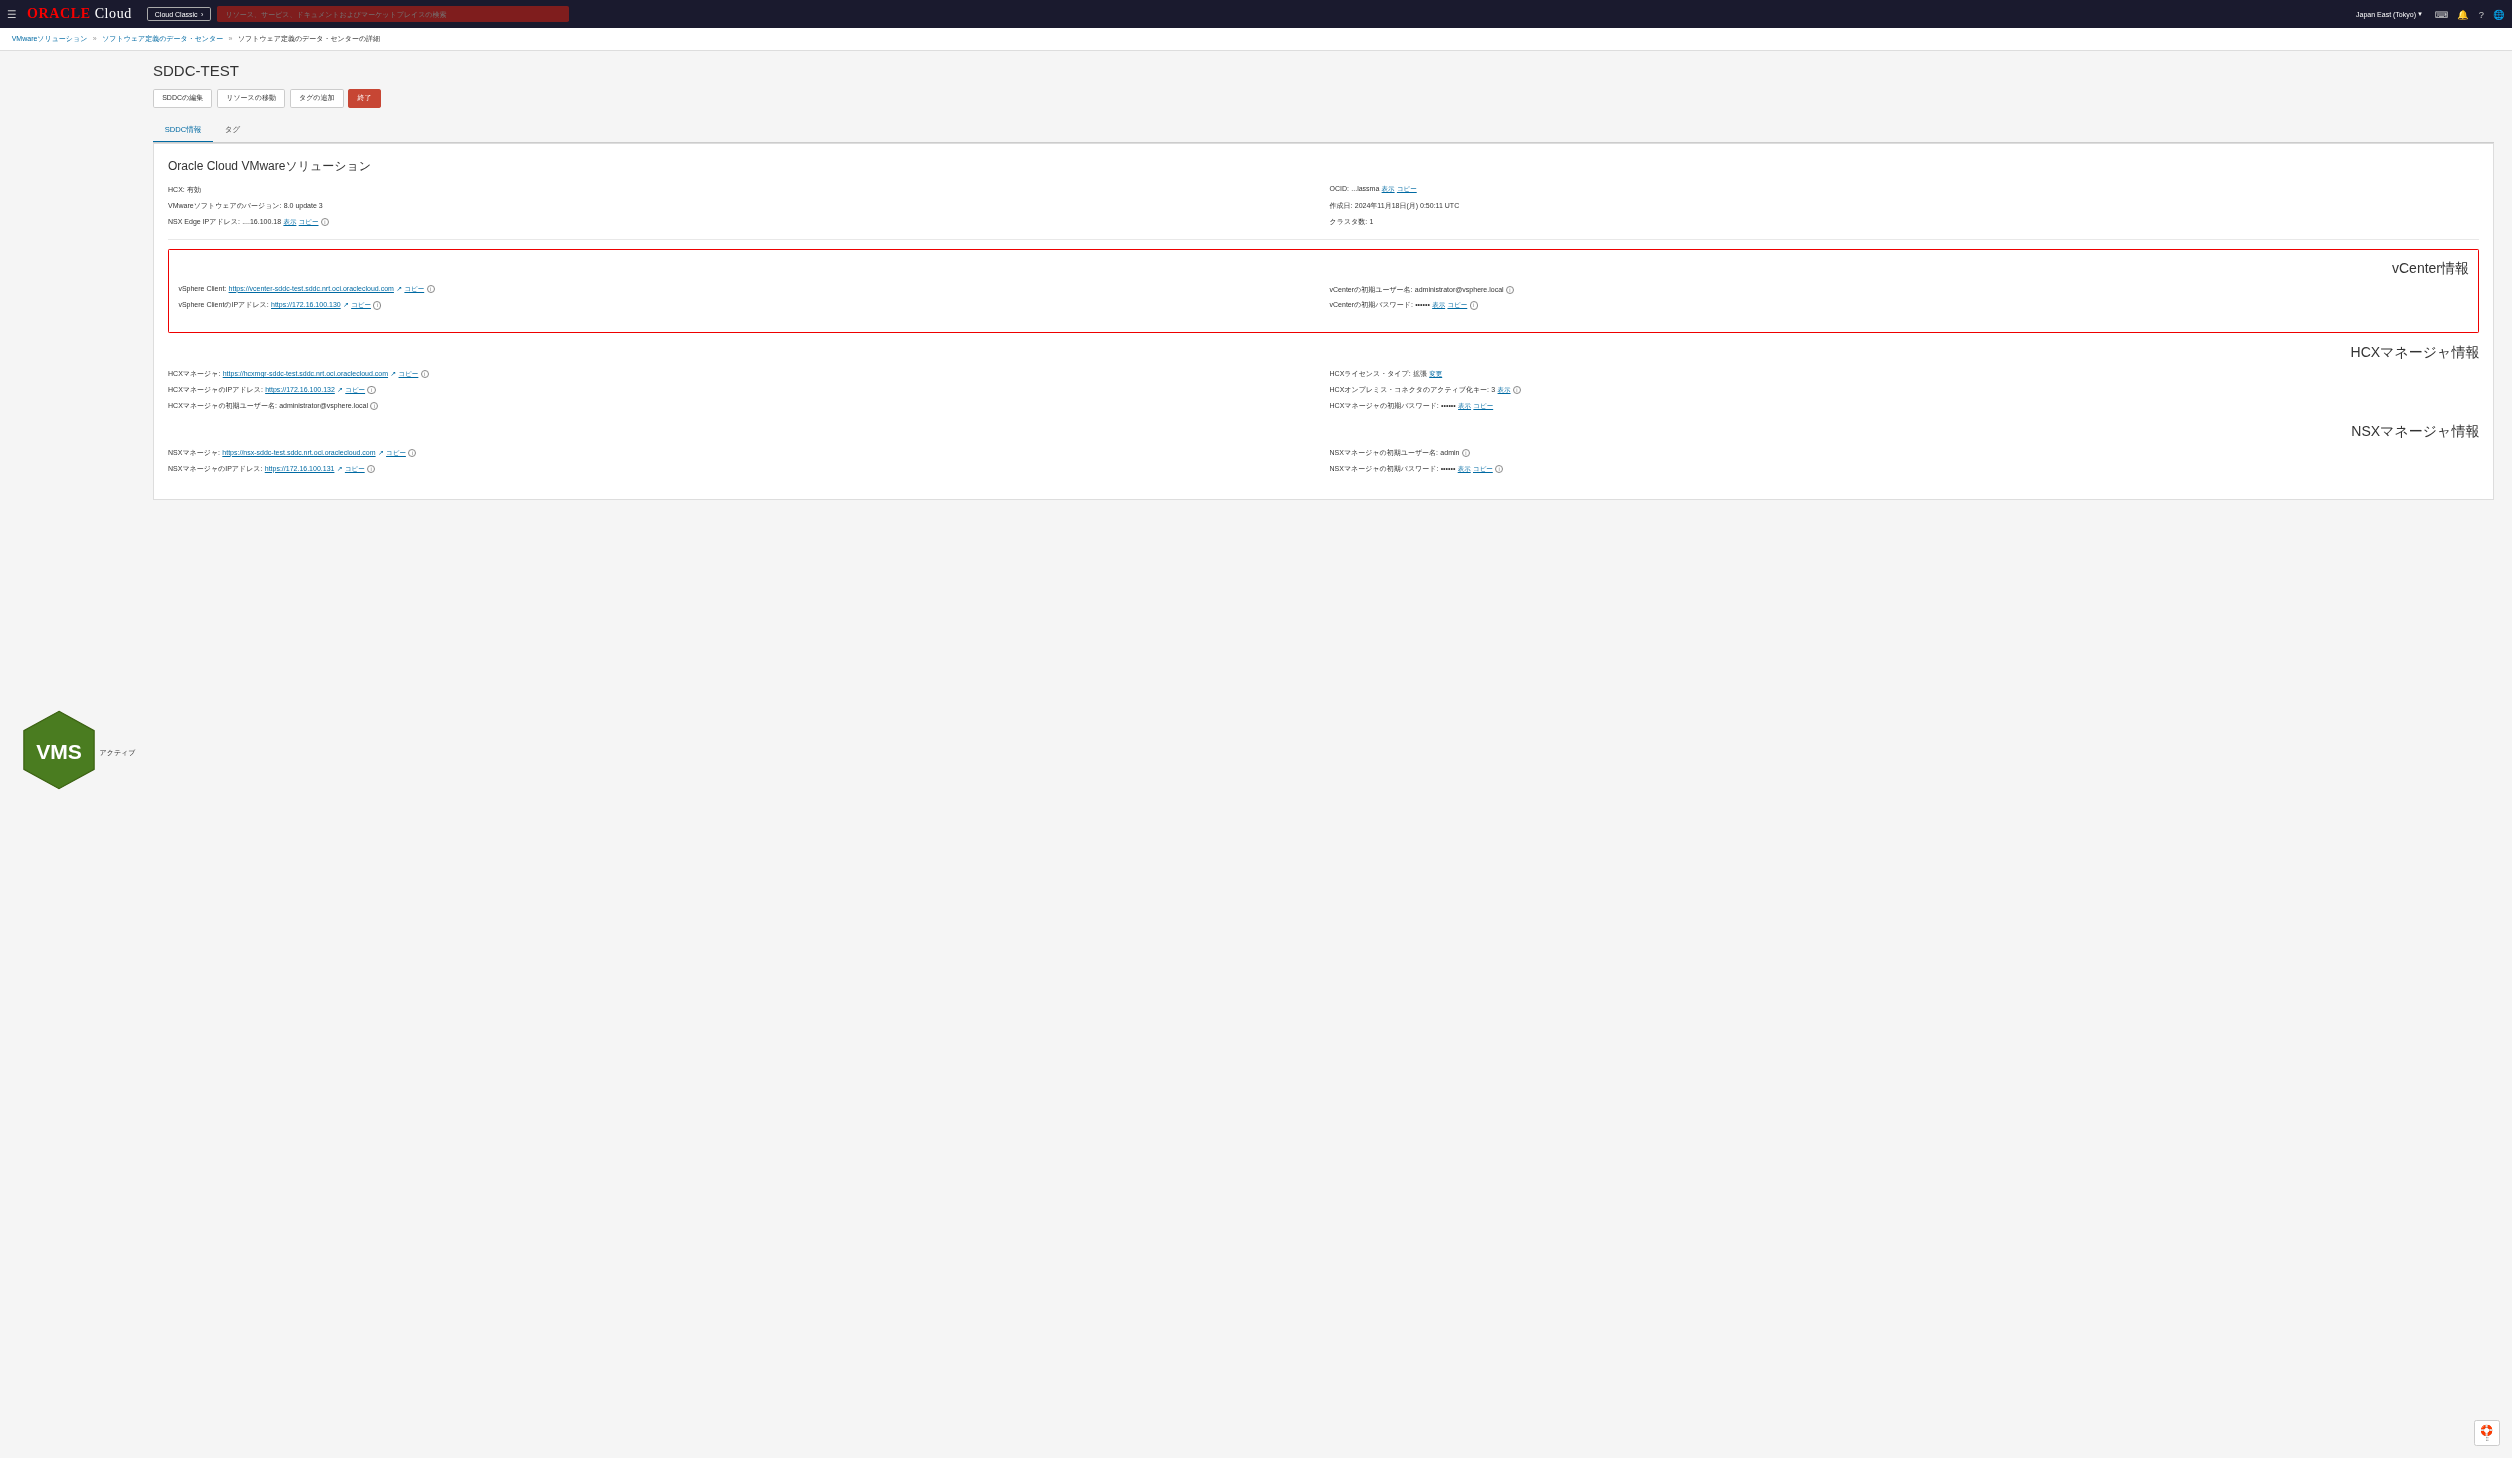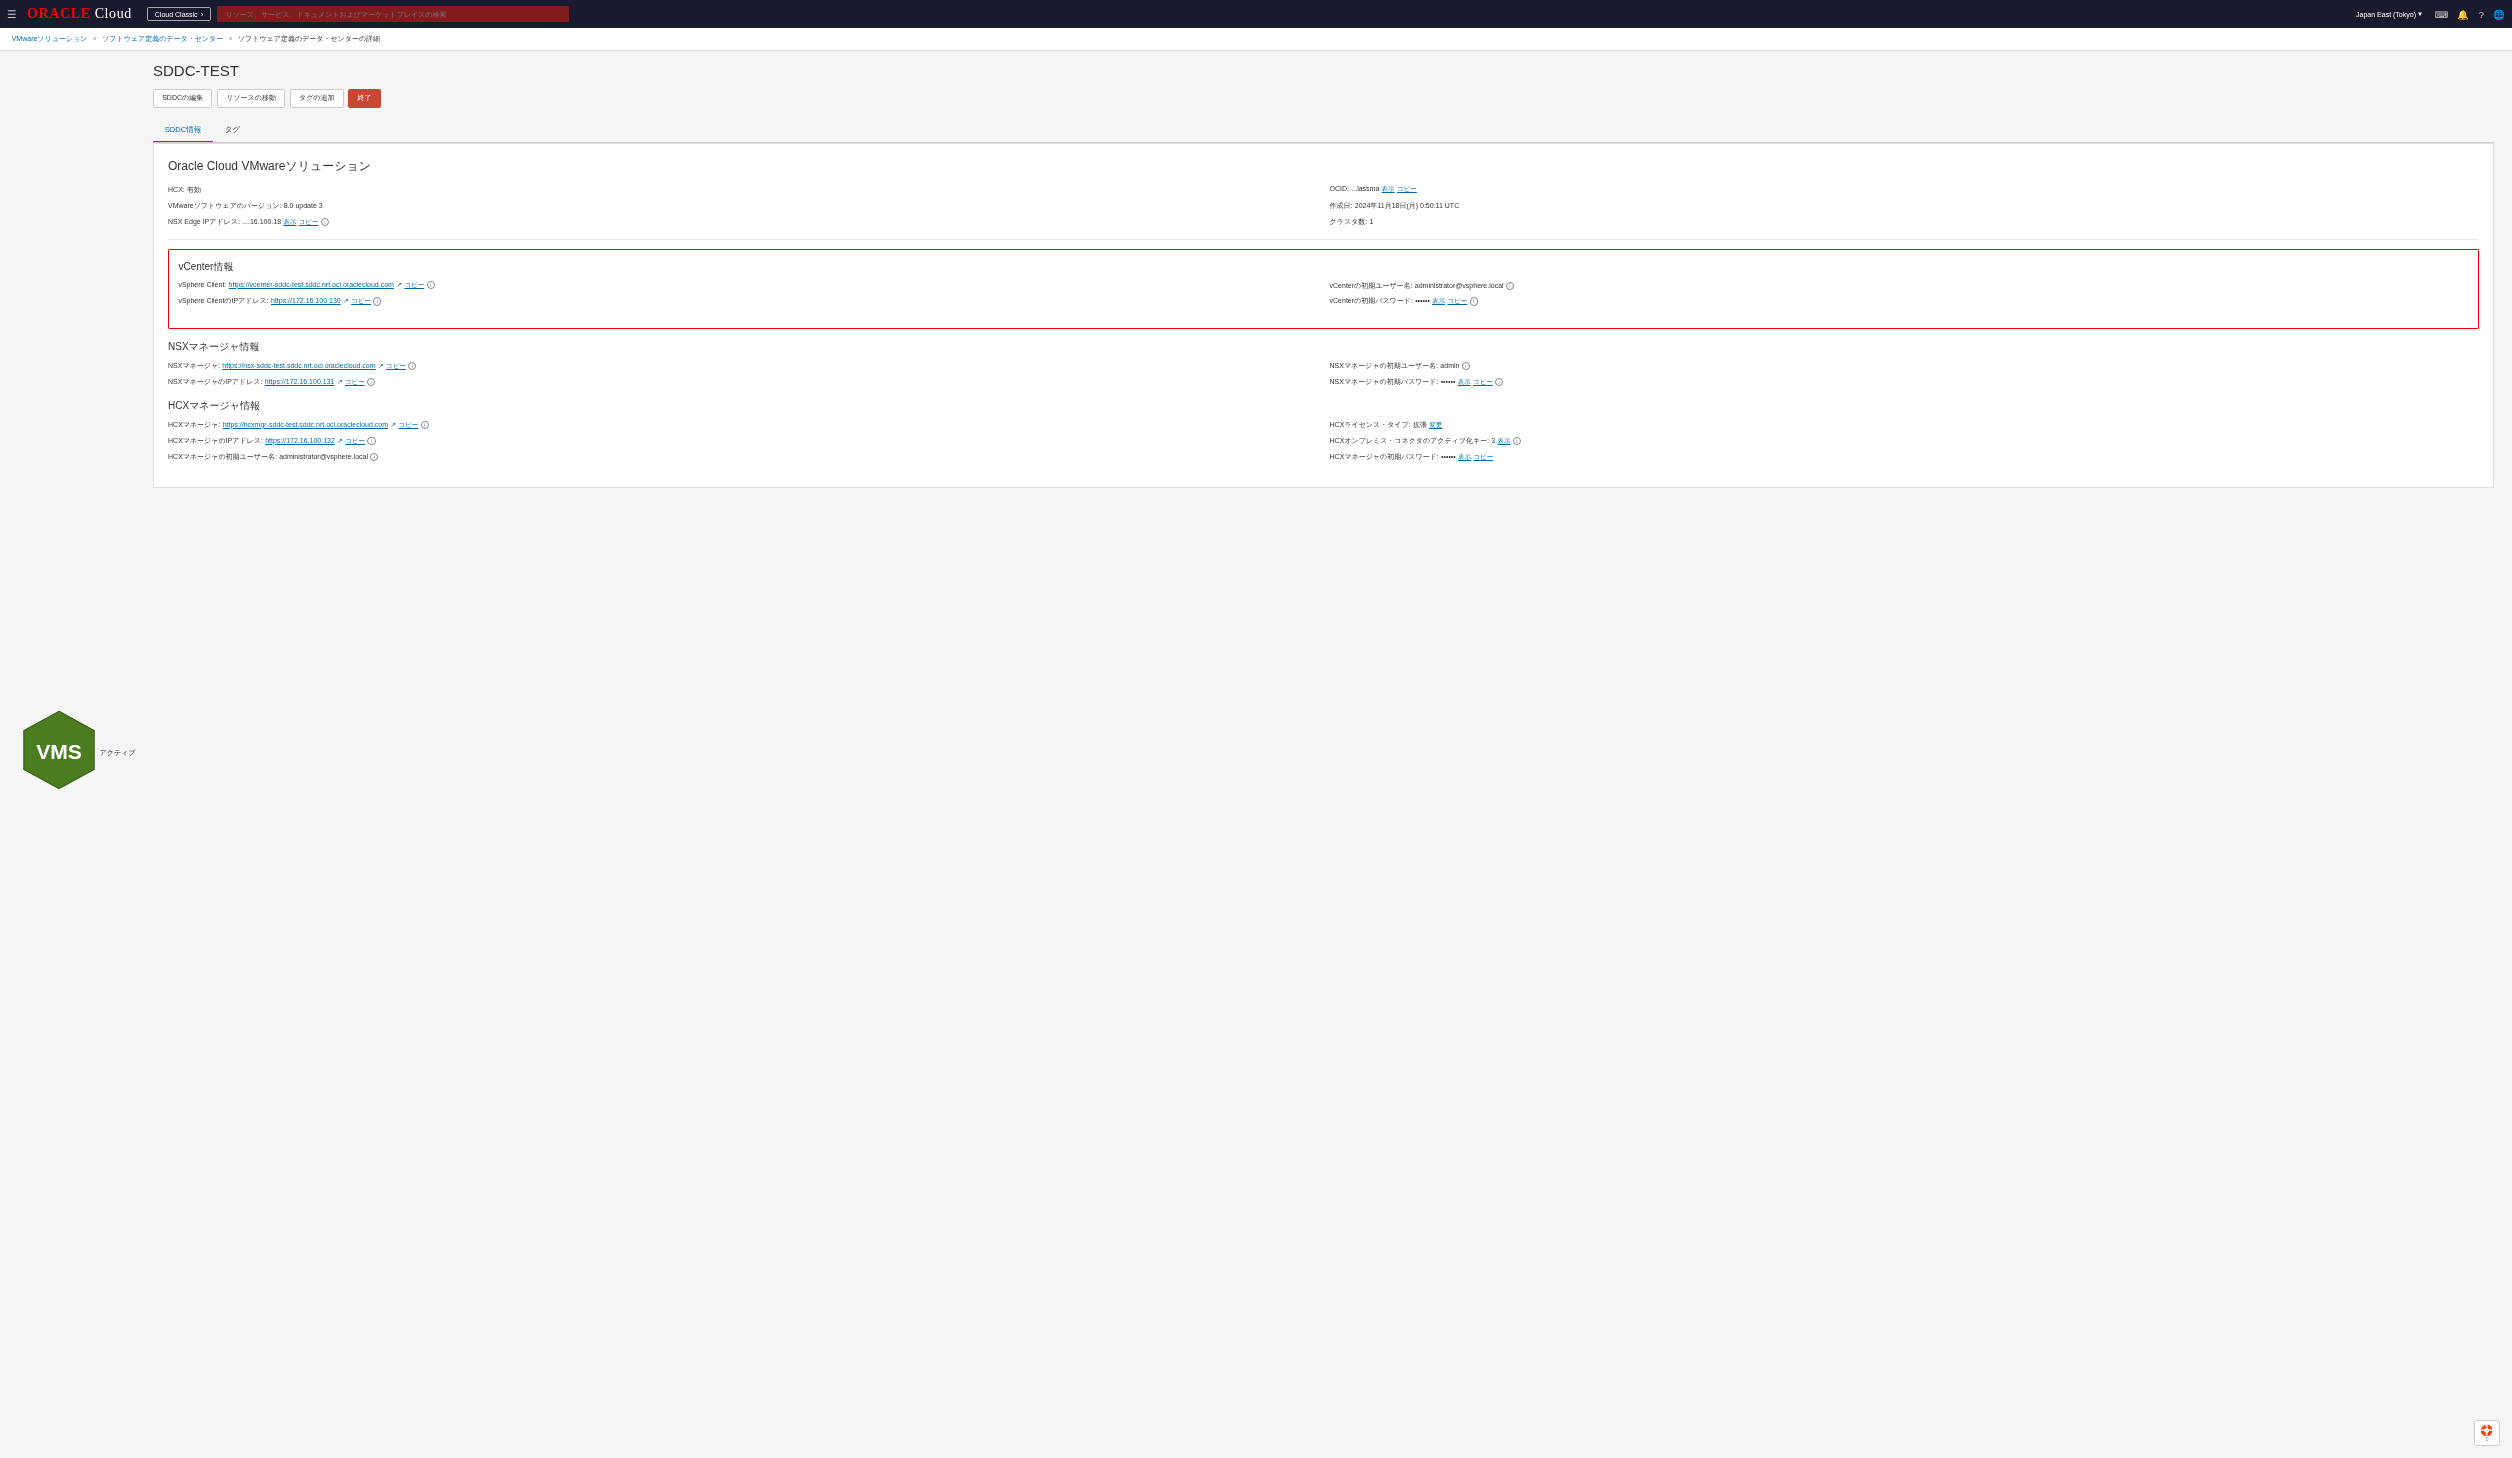--- a/index.html
+++ b/index.html
@@ -195,24 +195,25 @@
       border: 1.2px solid #e00;
       border-radius: 1.2px;
       padding: 9.4px;
       margin-bottom: 11.7px;
     }
 
     .sub-section {
       margin-bottom: 11.7px;
     }
     .sub-section-title {
-      font-size: 10px;
+      font-size: 14px;
       font-weight: 400;
       color: #333;
       margin-bottom: 7px;
+      text-align: right;
     }
 
     .divider { border: none; border-top: 0.6px solid #e8e8e8; margin: 9.4px 0; }
 
     
     .support-btn {
       position: fixed;
       bottom: 11.7px;
       right: 11.7px;
       width: 26px;
@@ -365,52 +366,20 @@
             <span class="info-label">vCenterの初期パスワード:</span>
             <span class="info-value">••••••</span>
             <a class="info-action">表示</a>
             <a class="info-action">コピー</a>
             <span class="info-icon">i</span>
           </div>
         </div>
       </div>
 
       <div class="sub-section">
-        <h3 class="sub-section-title">NSXマネージャ情報</h3>
-        <div class="info-grid">
-          <div class="info-item">
-            <span class="info-label">NSXマネージャ:</span>
-            <a class="info-link">https://nsx-sddc-test.sddc.nrt.oci.oraclecloud.com</a>
-            <span style="color:#006aa3;">↗</span>
-            <a class="info-action">コピー</a>
-            <span class="info-icon">i</span>
-          </div>
-          <div class="info-item">
-            <span class="info-label">NSXマネージャの初期ユーザー名:</span>
-            <span class="info-value">admin</span>
-            <span class="info-icon">i</span>
-          </div>
-          <div class="info-item">
-            <span class="info-label">NSXマネージャのIPアドレス:</span>
-            <a class="info-link">https://172.16.100.131</a>
-            <span style="color:#006aa3;">↗</span>
-            <a class="info-action">コピー</a>
-            <span class="info-icon">i</span>
-          </div>
-          <div class="info-item">
-            <span class="info-label">NSXマネージャの初期パスワード:</span>
-            <span class="info-value">••••••</span>
-            <a class="info-action">表示</a>
-            <a class="info-action">コピー</a>
-            <span class="info-icon">i</span>
-          </div>
-        </div>
-      </div>
-
-      <div class="sub-section">
         <h3 class="sub-section-title">HCXマネージャ情報</h3>
         <div class="info-grid">
           <div class="info-item">
             <span class="info-label">HCXマネージャ:</span>
             <a class="info-link">https://hcxmgr-sddc-test.sddc.nrt.oci.oraclecloud.com</a>
             <span style="color:#006aa3;">↗</span>
             <a class="info-action">コピー</a>
             <span class="info-icon">i</span>
           </div>
           <div class="info-item">
@@ -434,20 +403,52 @@
           <div class="info-item">
             <span class="info-label">HCXマネージャの初期ユーザー名:</span>
             <span class="info-value">administrator@vsphere.local</span>
             <span class="info-icon">i</span>
           </div>
           <div class="info-item">
             <span class="info-label">HCXマネージャの初期パスワード:</span>
             <span class="info-value">••••••</span>
             <a class="info-action">表示</a>
             <a class="info-action">コピー</a>
+          </div>
+        </div>
+      </div>
+
+      <div class="sub-section">
+        <h3 class="sub-section-title">NSXマネージャ情報</h3>
+        <div class="info-grid">
+          <div class="info-item">
+            <span class="info-label">NSXマネージャ:</span>
+            <a class="info-link">https://nsx-sddc-test.sddc.nrt.oci.oraclecloud.com</a>
+            <span style="color:#006aa3;">↗</span>
+            <a class="info-action">コピー</a>
+            <span class="info-icon">i</span>
+          </div>
+          <div class="info-item">
+            <span class="info-label">NSXマネージャの初期ユーザー名:</span>
+            <span class="info-value">admin</span>
+            <span class="info-icon">i</span>
+          </div>
+          <div class="info-item">
+            <span class="info-label">NSXマネージャのIPアドレス:</span>
+            <a class="info-link">https://172.16.100.131</a>
+            <span style="color:#006aa3;">↗</span>
+            <a class="info-action">コピー</a>
+            <span class="info-icon">i</span>
+          </div>
+          <div class="info-item">
+            <span class="info-label">NSXマネージャの初期パスワード:</span>
+            <span class="info-value">••••••</span>
+            <a class="info-action">表示</a>
+            <a class="info-action">コピー</a>
+            <span class="info-icon">i</span>
           </div>
         </div>
       </div>
 
     </div>
   </div>
 </div>
 
 <div class="support-btn">
   <span>🛟</span>

